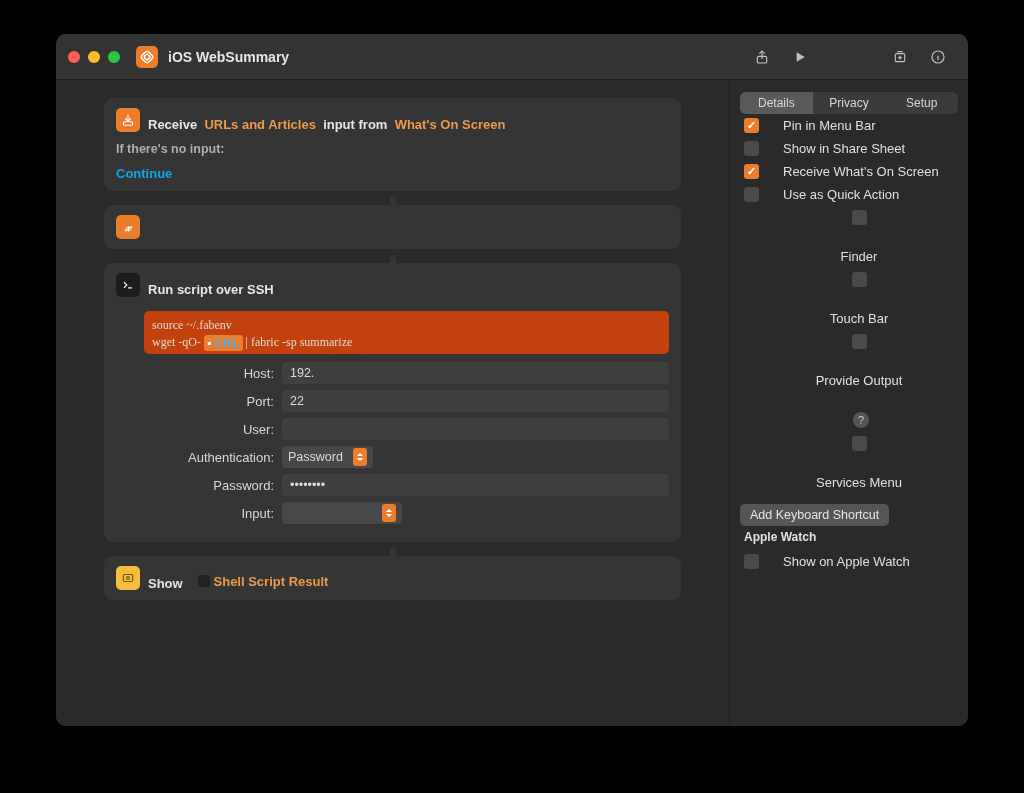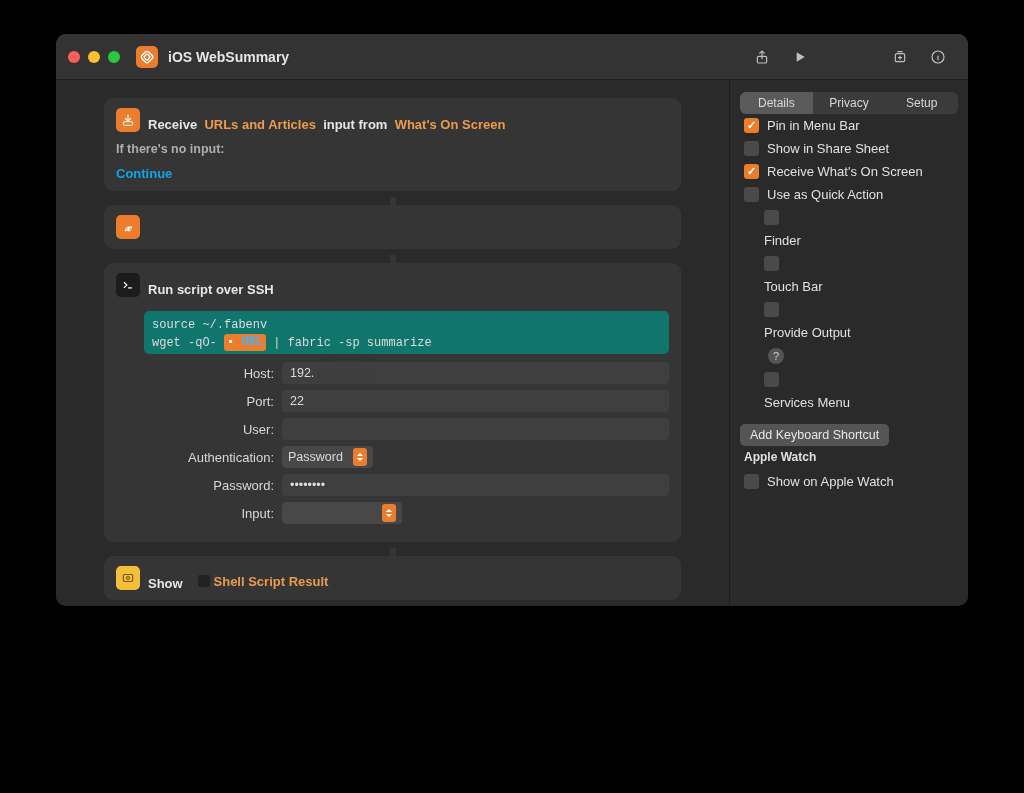--- a/index.html
+++ b/index.html
@@ -11,21 +11,21 @@
     width: 1024px;
     height: 793px;
     overflow: hidden;
     position: relative;
   }
   .window {
     position: absolute;
     left: 56px;
     top: 34px;
     width: 912px;
-    height: 572px;
+    height: 692px;
     background: #2a2a2a;
     border-radius: 10px;
     box-shadow: 0 20px 60px rgba(0,0,0,0.8);
     display: flex;
     flex-direction: column;
     overflow: hidden;
   }
   .titlebar {
     height: 46px;
     display: flex;
@@ -122,24 +122,24 @@
     color: #aeaeae; font-size: 12.5px; font-weight:600;
   }
   .sub-link {
     padding: 4px 12px 10px 12px;
   }
   .sub-link span { color:#0ea5e9; font-weight:600;}
 
   
   .ssh-body { padding: 4px 12px 12px 40px; }
   .script-box {
-    background: #0f766e;
+    background: #c2410c;
     border-radius: 5px;
     padding: 6px 8px 3px 8px;
-    font-family: Liberation Mono, monospace;
+    font-family: Liberation Serif, serif;
     font-size: 12px;
     color: #dcdcdc;
     margin-bottom: 8px;
     line-height: 1.4;
   }
   .pill-url {
     display:inline-block;
     background:#ec7d2c;
     color:#2c8fe0;
     border-radius:3px;
@@ -180,21 +180,21 @@
   .seg {
     display:flex; background:#3b3b3b; border-radius:6px; overflow:hidden; margin-bottom:0;
     height: 22px;
   }
   .seg div {
     flex:1; text-align:center; font-size:12px; line-height:22px; color:#d8d8d8;
     cursor:pointer;
   }
   .seg div.active { background:#5a5a5a; }
   .check-row {
-    display:flex; gap:8px; padding:4px 4px; font-size:13px; color:#e0e0e0;
+    display:flex; align-items:center; gap:24px; padding:4px 4px; font-size:13px; color:#e0e0e0;
   }
   .check-row.sub { padding-left: 24px; flex-direction: column;}
   .cbox {
     width:15px; height:15px; border-radius:3px; background:#4a4a4a; display:flex; align-items:center; justify-content:center;
     flex-shrink:0;
   }
   .cbox.checked { background:#ec7d2c;}
   .cbox.checked::after { content:"✓"; color:#fff; font-size:11px; font-weight:700; line-height:1;}
   .help-badge {
     width:16px; height:16px; border-radius:50%; background:#555; color:#ccc;

